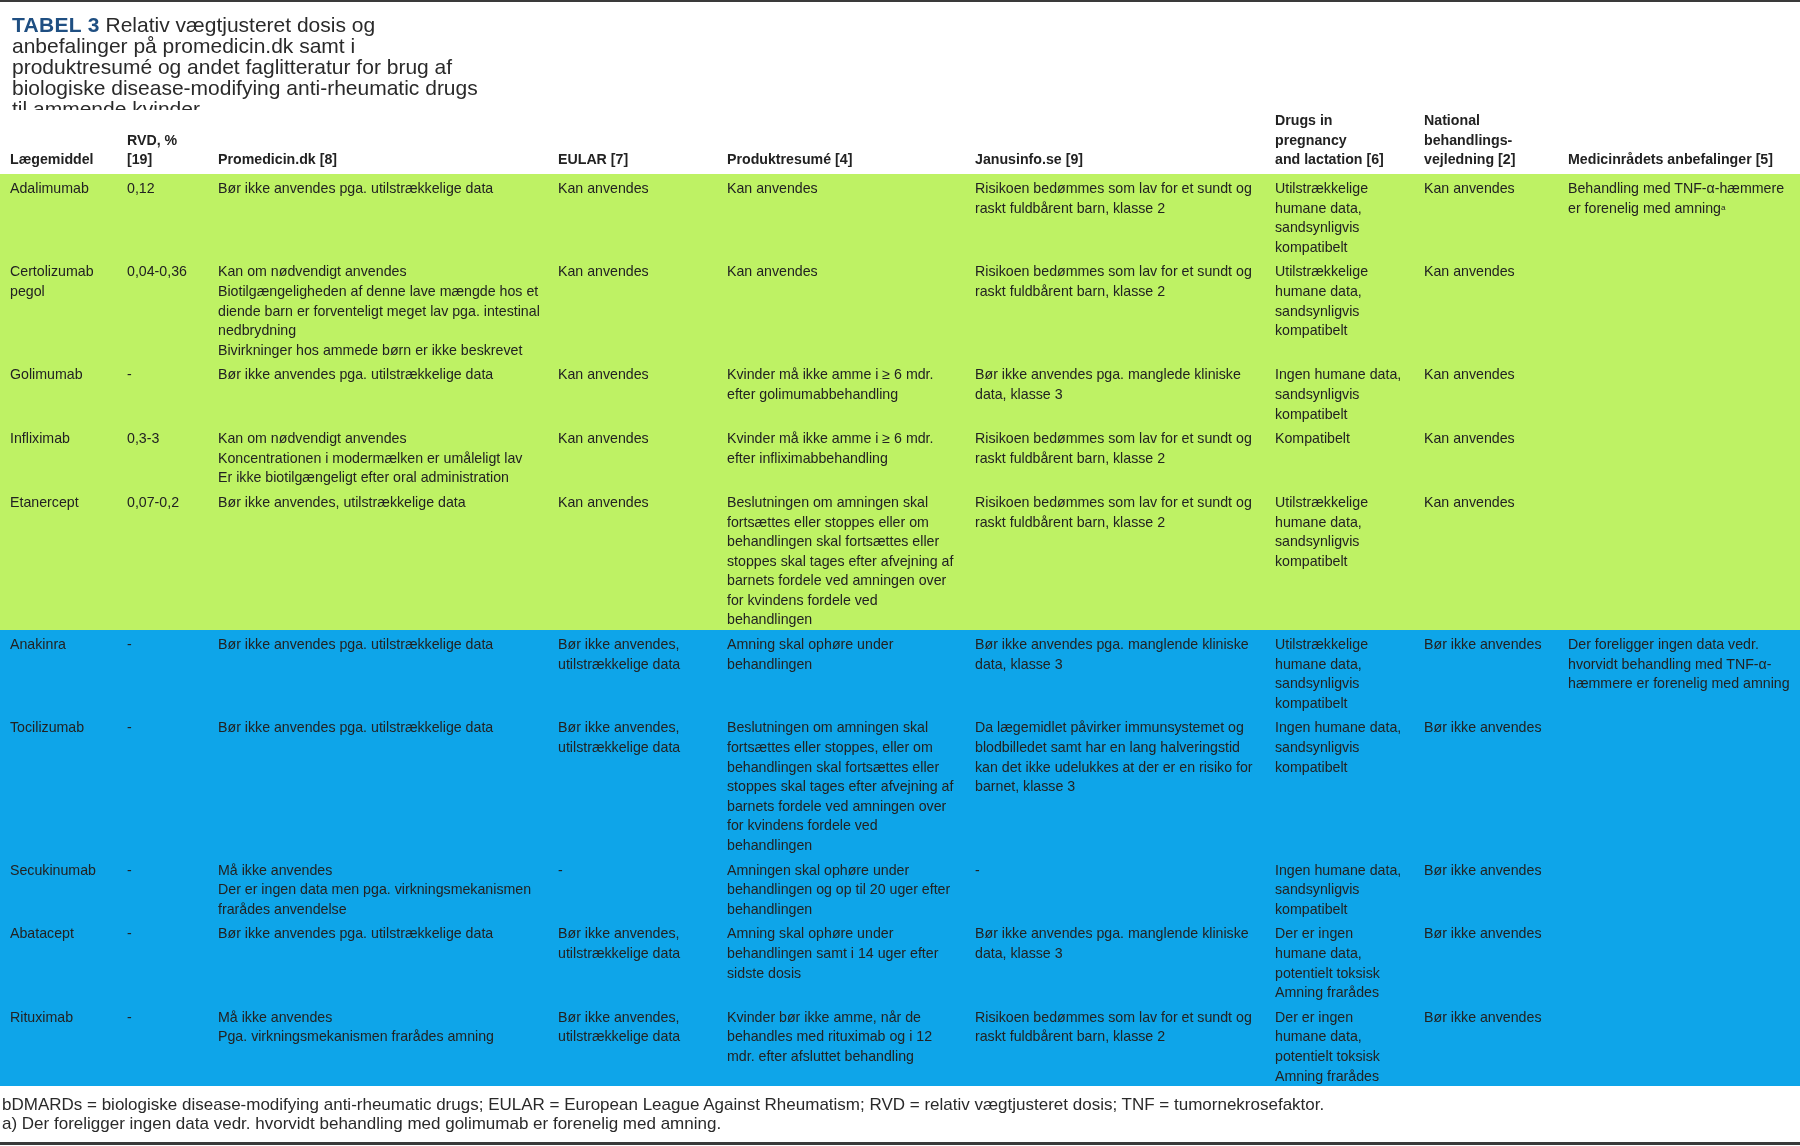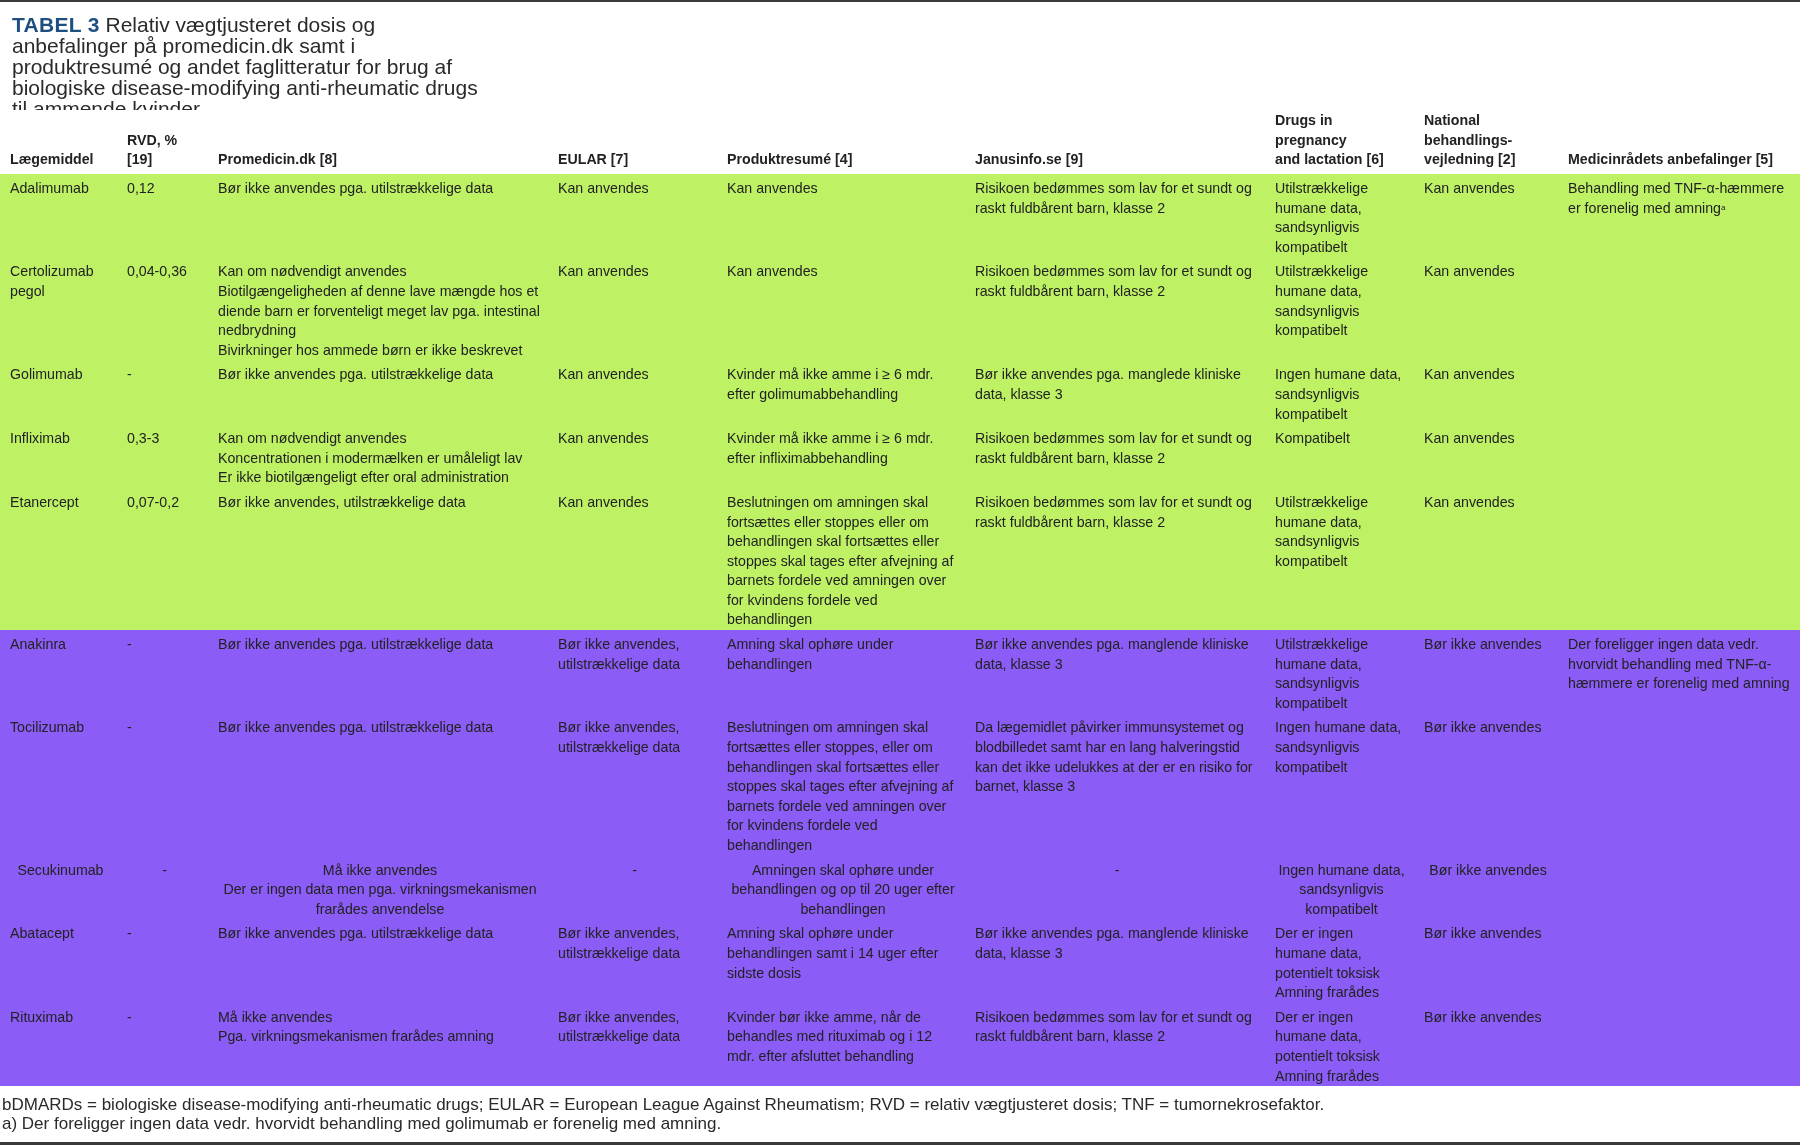--- a/index.html
+++ b/index.html
@@ -21,21 +21,21 @@
   }
   table.main th {
     text-align: left; vertical-align: bottom; font-weight: bold;
     padding: 0 6px 4px 10px; color: #222;
     height: 60px; background: #ffffff;
   }
   table.main td {
     vertical-align: top; padding: 5px 6px 0 10px;
   }
   tr.tnf td { background: #bef264; }
-  tr.other td { background: #8b5cf6; }
+  tr.other td { background: #0ea5e9; }
   td .line { display: block; }
   sup.fn { font-size: 8px; vertical-align: top; position: relative; top: -1px; }
   .footnotes {
     position: absolute; left: 2px; top: 1095px; width: 1600px;
     font-size: 17px; line-height: 19px; color: #2a2a2a;
   }
 </style>
 </head>
 <body>
 
@@ -182,21 +182,21 @@
         <td>
           <span class="line">Bør ikke anvendes pga. utilstrækkelige data</span>
         </td>
         <td><span>Bør ikke anvendes, utilstrækkelige data</span></td>
         <td><span>Beslutningen om amningen skal fortsættes eller stoppes, eller om behandlingen skal fortsættes eller stoppes skal tages efter afvejning af barnets fordele ved amningen over for kvindens fordele ved behandlingen</span></td>
         <td><span>Da lægemidlet påvirker immunsystemet og blodbilledet samt har en lang halveringstid kan det ikke udelukkes at der er en risiko for barnet, klasse 3</span></td>
         <td><span>Ingen humane data, sandsynligvis kompatibelt</span></td>
         <td><span>Bør ikke anvendes</span></td>
         <td><span></span></td>
       </tr>
-      <tr class="other" style="height: 56px; text-align: center;">
+      <tr class="other" style="height: 56px;">
         <td><span>Secukinumab</span></td>
         <td><span>-</span></td>
         <td>
           <span class="line">Må ikke anvendes</span>
           <span class="line">Der er ingen data men pga. virkningsmekanismen frarådes anvendelse</span>
         </td>
         <td><span>-</span></td>
         <td><span>Amningen skal ophøre under behandlingen og op til 20 uger efter behandlingen</span></td>
         <td><span>-</span></td>
         <td><span>Ingen humane data, sandsynligvis kompatibelt</span></td>

